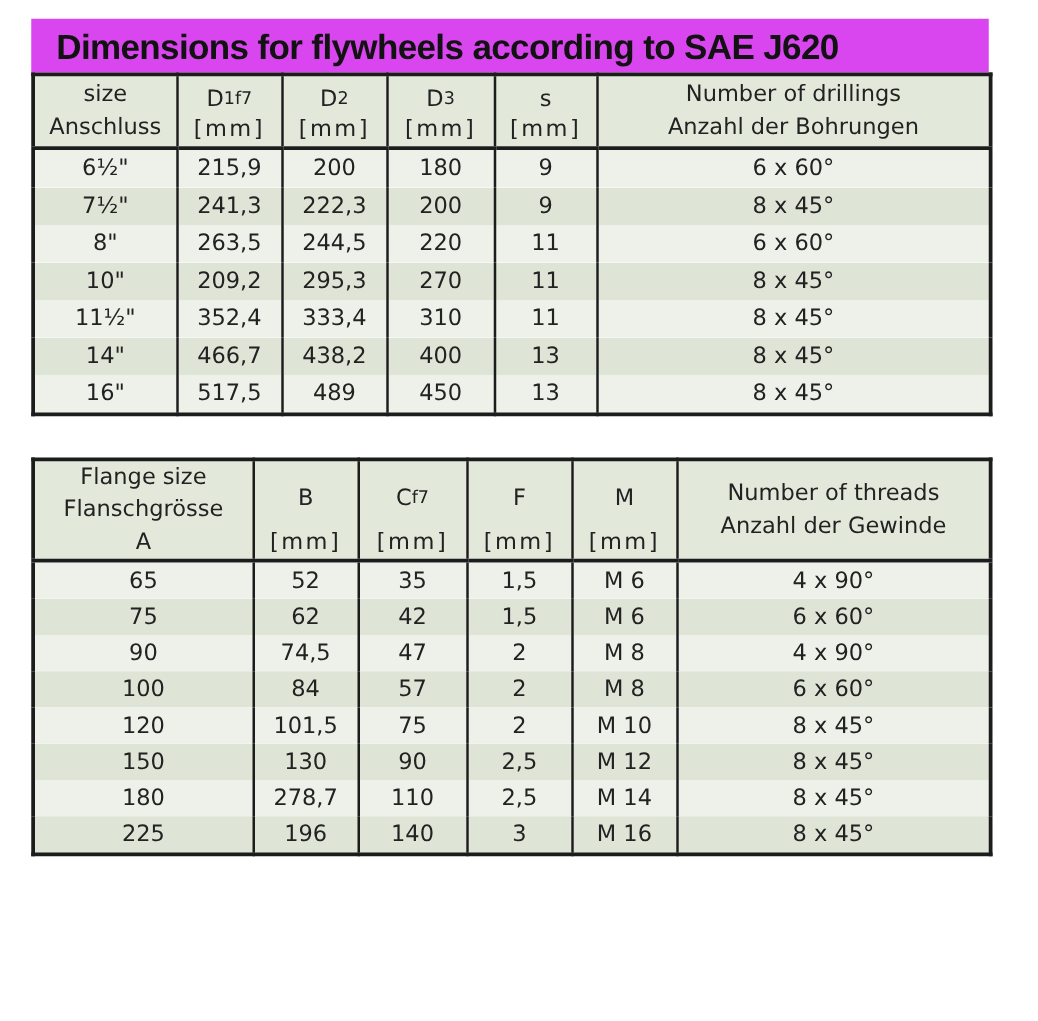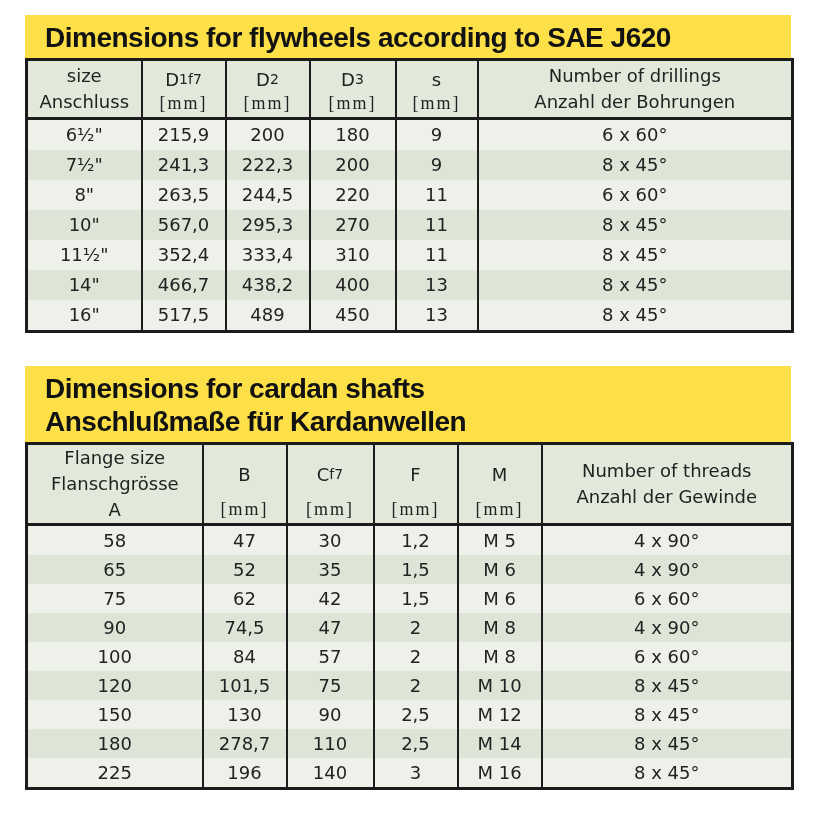--- a/index.html
+++ b/index.html
@@ -14,21 +14,21 @@
     color: #1a1a1a;
     overflow: hidden;
   }
   .sheet {
     padding-top: 15px;
     padding-left: 25px;
     width: 766px;
   }
   
   .title-block {
-    background: #fde047;
+    background: #d946ef;
     padding: 6px 0 4px 20px;
   }
   .title-line {
     font-family: "Liberation Sans", sans-serif;
     font-weight: bold;
     font-size: 28px;
     line-height: 33px;
     letter-spacing: -0.5px;
     color: #121212;
     white-space: nowrap;
@@ -74,21 +74,21 @@
   }
   .hdr-sym-unit {
     display: flex;
     flex-direction: column;
     justify-content: space-between;
     height: 100%;
     padding: 4px 0 3px 0;
     box-sizing: border-box;
   }
   .hdr-sym-unit .sym { flex: 1; display: flex; align-items: center; justify-content: center; }
-  .unit { letter-spacing: 2px; font-family: Liberation Serif, serif; }
+  .unit { letter-spacing: 2px; }
   sub.sublabel { font-size: 14px; letter-spacing: 0; }
 
   .gap1 { height: 33px; }
 
   
   .section { margin: 0; }
 </style>
 </head>
 <body>
 
@@ -180,21 +180,21 @@
           <tr>
             <td>8"</td>
             <td>263,5</td>
             <td>244,5</td>
             <td>220</td>
             <td>11</td>
             <td>6 x 60°</td>
           </tr>
           <tr>
             <td>10"</td>
-            <td>567,0</td>
+            <td>209,2</td>
             <td>295,3</td>
             <td>270</td>
             <td>11</td>
             <td>8 x 45°</td>
           </tr>
           <tr>
             <td>11½"</td>
             <td>352,4</td>
             <td>333,4</td>
             <td>310</td>
@@ -217,24 +217,20 @@
             <td>13</td>
             <td>8 x 45°</td>
           </tr>
         </tbody>
     </table>
   </div>
 
   <div class="gap1"></div>
 
   <div class="section">
-    <div class="title-block">
-      <div class="title-line">Dimensions for cardan shafts</div>
-      <div class="title-line">Anschlußmaße für Kardanwellen</div>
-    </div>
 
     <table class="data-table" id="cardan-table">
       <colgroup>
         <col style="width:176px">
           <col style="width:84px">
           <col style="width:87px">
         <col style="width:84px">
           <col style="width:84px">
           <col style="width:251px">
       </colgroup>
@@ -286,28 +282,20 @@
           <th>
             <div class="hdr-stack">
               <span>Number of threads</span>
               <span>Anzahl der Gewinde</span>
             </div>
           </th>
         </tr>
       </thead>
       <tbody>
           <tr>
-            <td>58</td>
-            <td>47</td>
-            <td>30</td>
-            <td>1,2</td>
-            <td>M 5</td>
-            <td>4 x 90°</td>
-          </tr>
-          <tr>
             <td>65</td>
             <td>52</td>
             <td>35</td>
             <td>1,5</td>
             <td>M 6</td>
             <td>4 x 90°</td>
           </tr>
           <tr>
             <td>75</td>
             <td>62</td>

